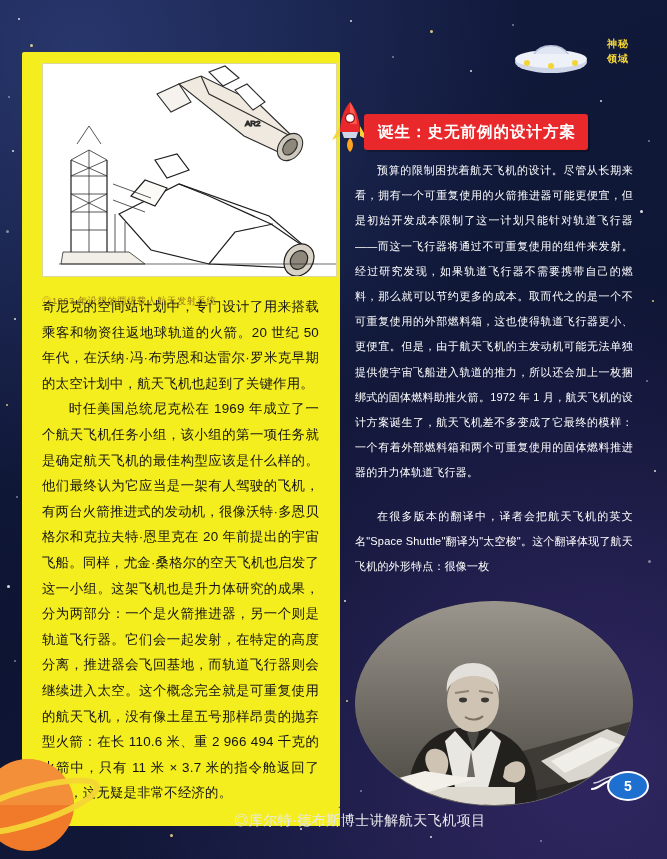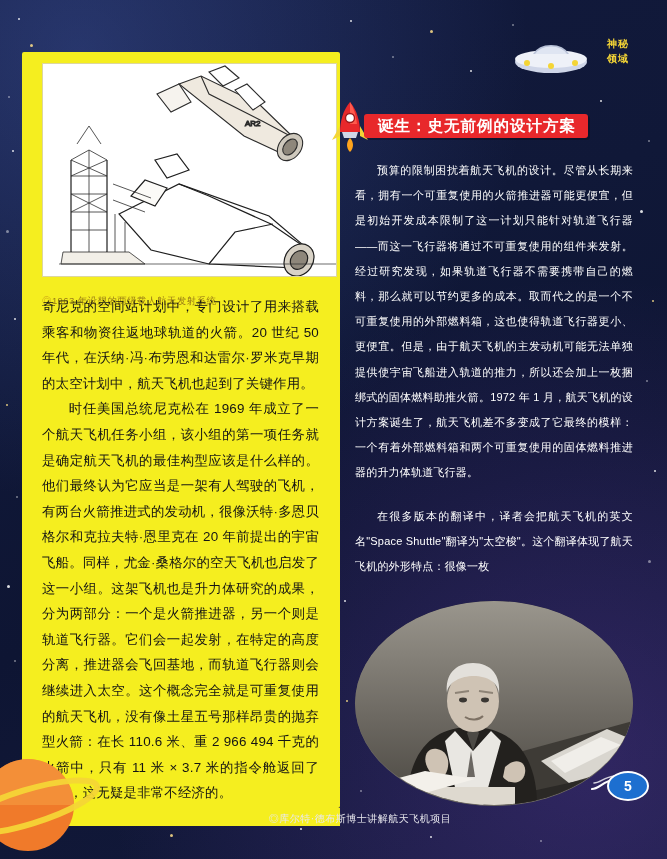--- a/index.html
+++ b/index.html
@@ -100,21 +100,21 @@
     position: absolute;
     left: 330px;
     top: 112px;
     width: 310px;
     height: 38px;
   }
   .head-banner {
     position: absolute;
     left: 34px;
     top: 2px;
-    height: 24px;
+    height: 36px;
     background: #e8282b;
     border-radius: 3px;
     padding: 0 12px 0 14px;
     display: flex;
     align-items: center;
     box-shadow: 2px 2px 0 rgba(0,0,0,0.25);
   }
   .head-banner span {
     color: #ffffff;
     font-size: 15.5px;
@@ -153,21 +153,21 @@
     border-radius: 50% / 50%;
     overflow: hidden;
     background: #6e6a63;
   }
   .photo-caption {
     position: absolute;
     left: 150px;
     top: 812px;
     width: 420px;
     text-align: center;
-    font-size: 10px;
+    font-size: 14px;
     color: #e8e8ee;
     letter-spacing: .5px;
     white-space: nowrap;
   }
 
   
   .ufo-badge {
     position: absolute;
     right: 28px;
     top: 26px;

